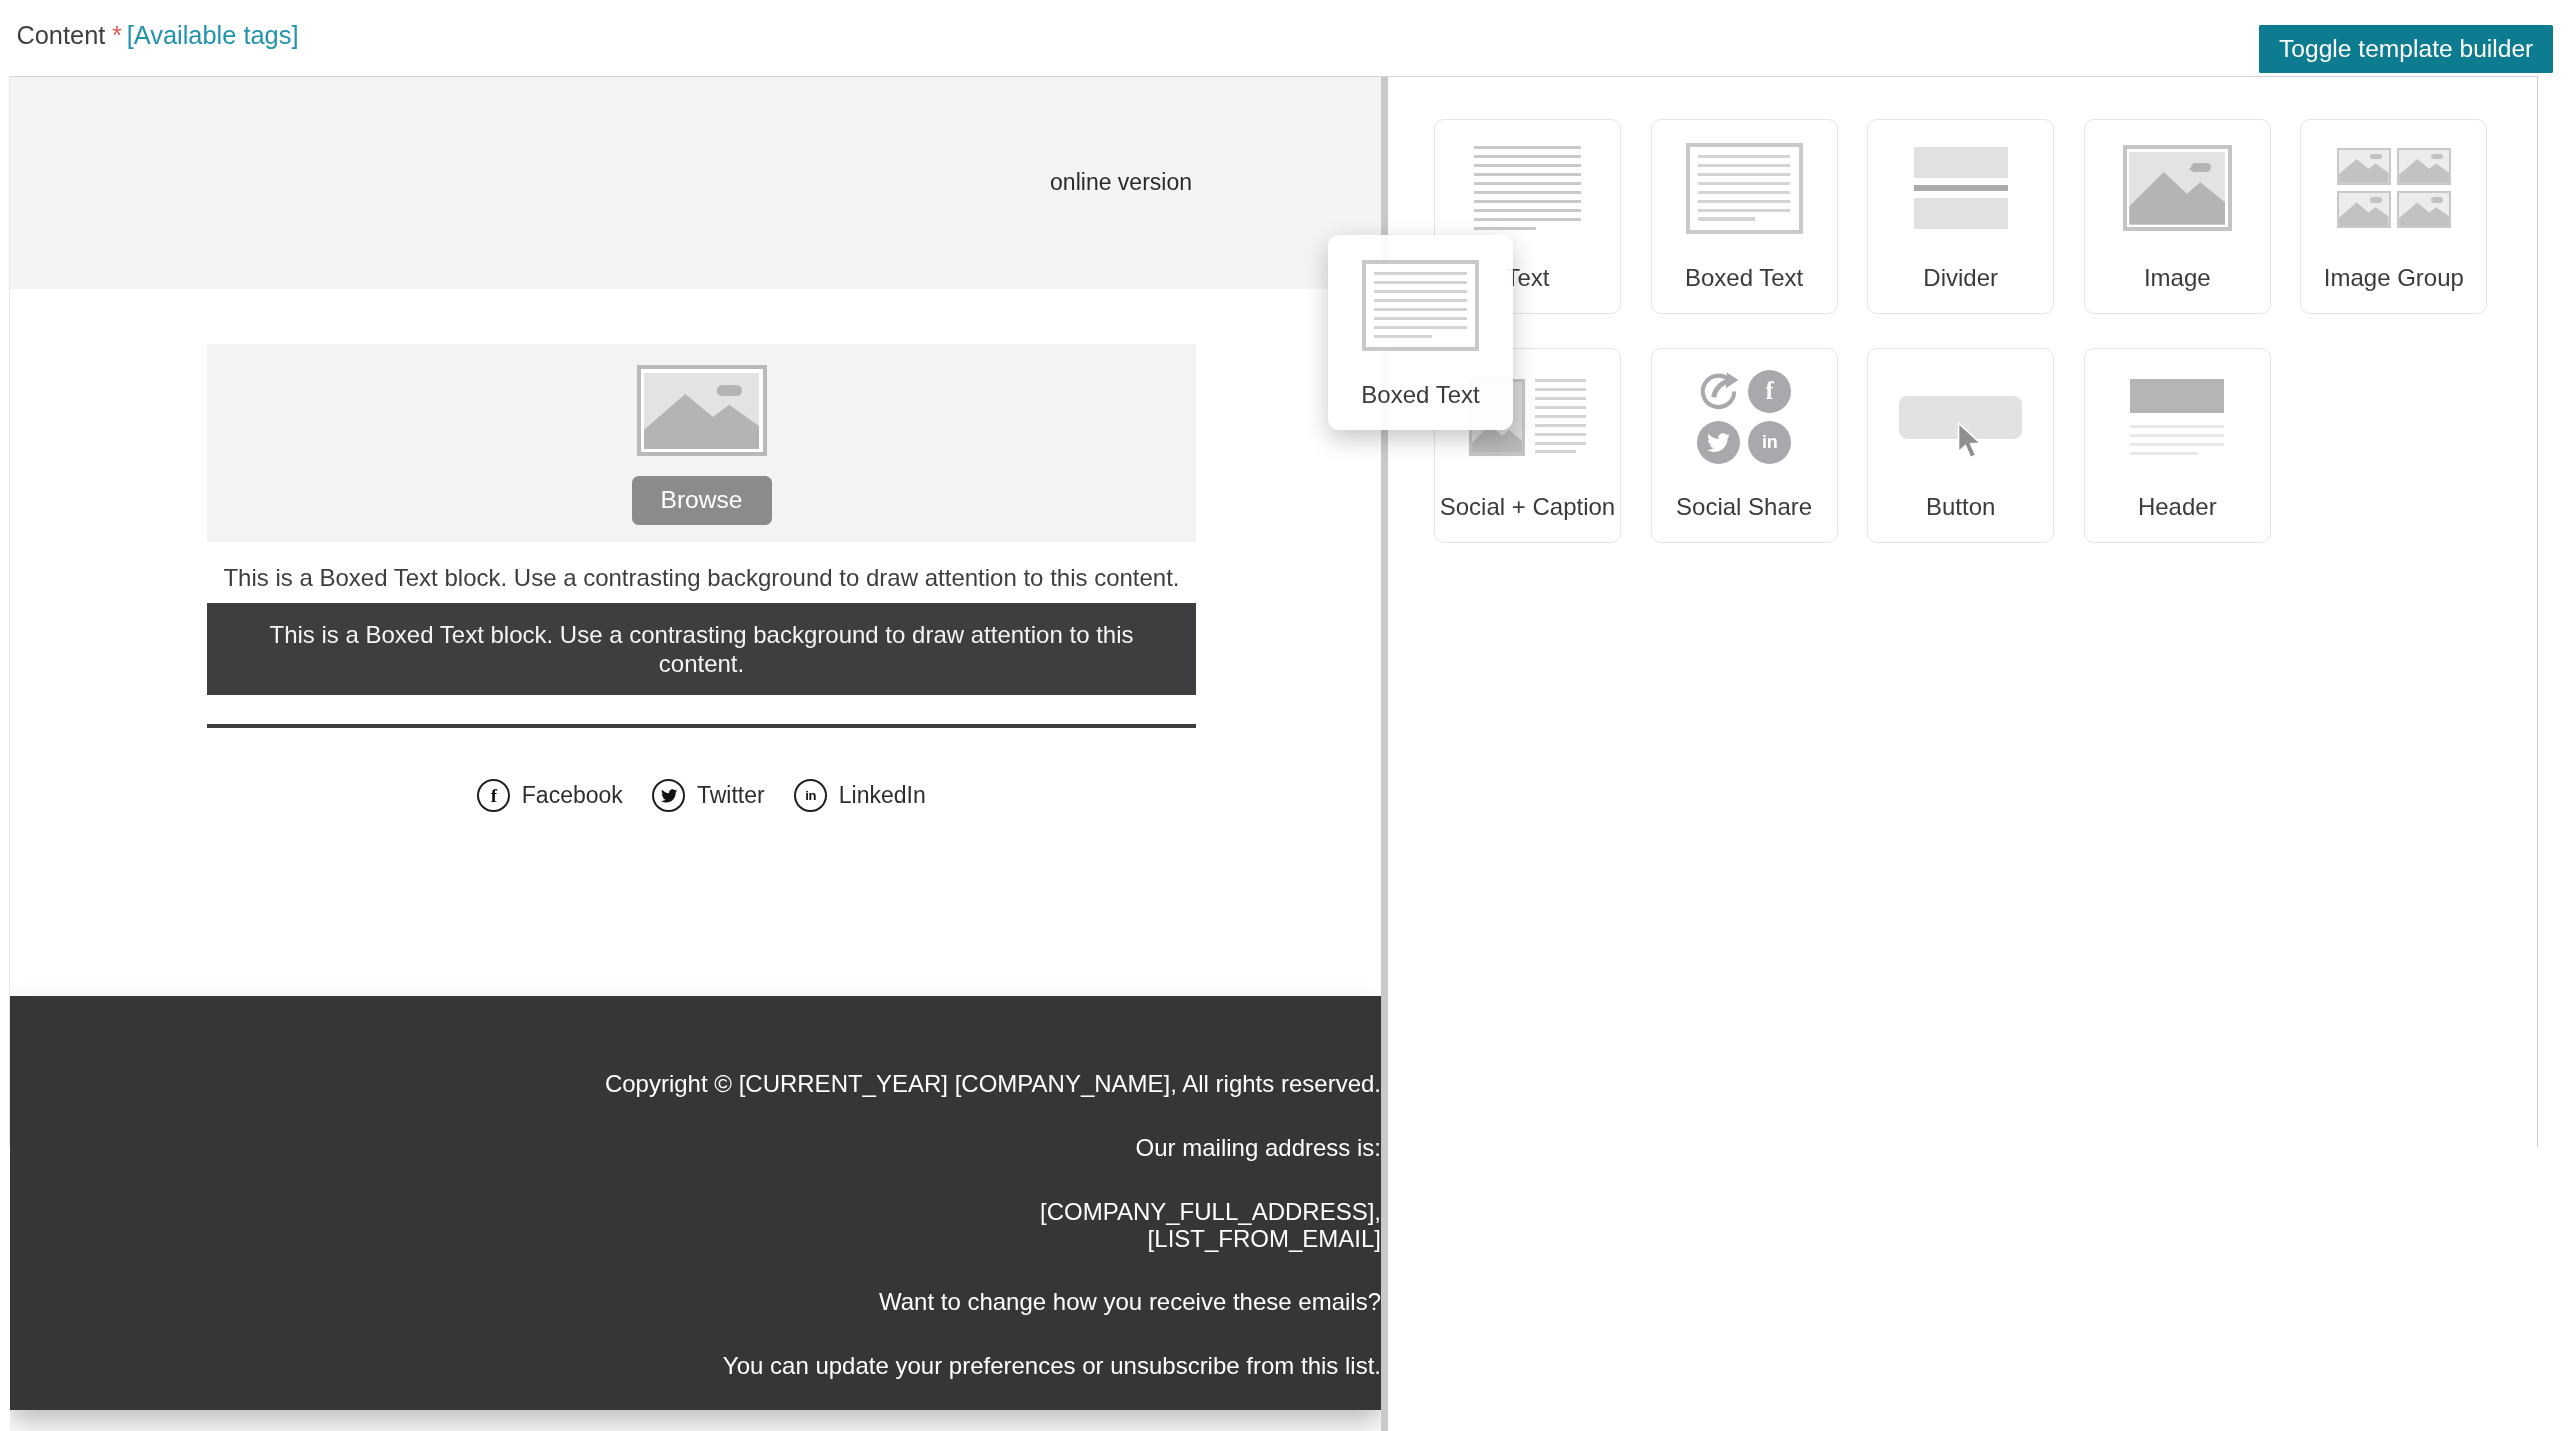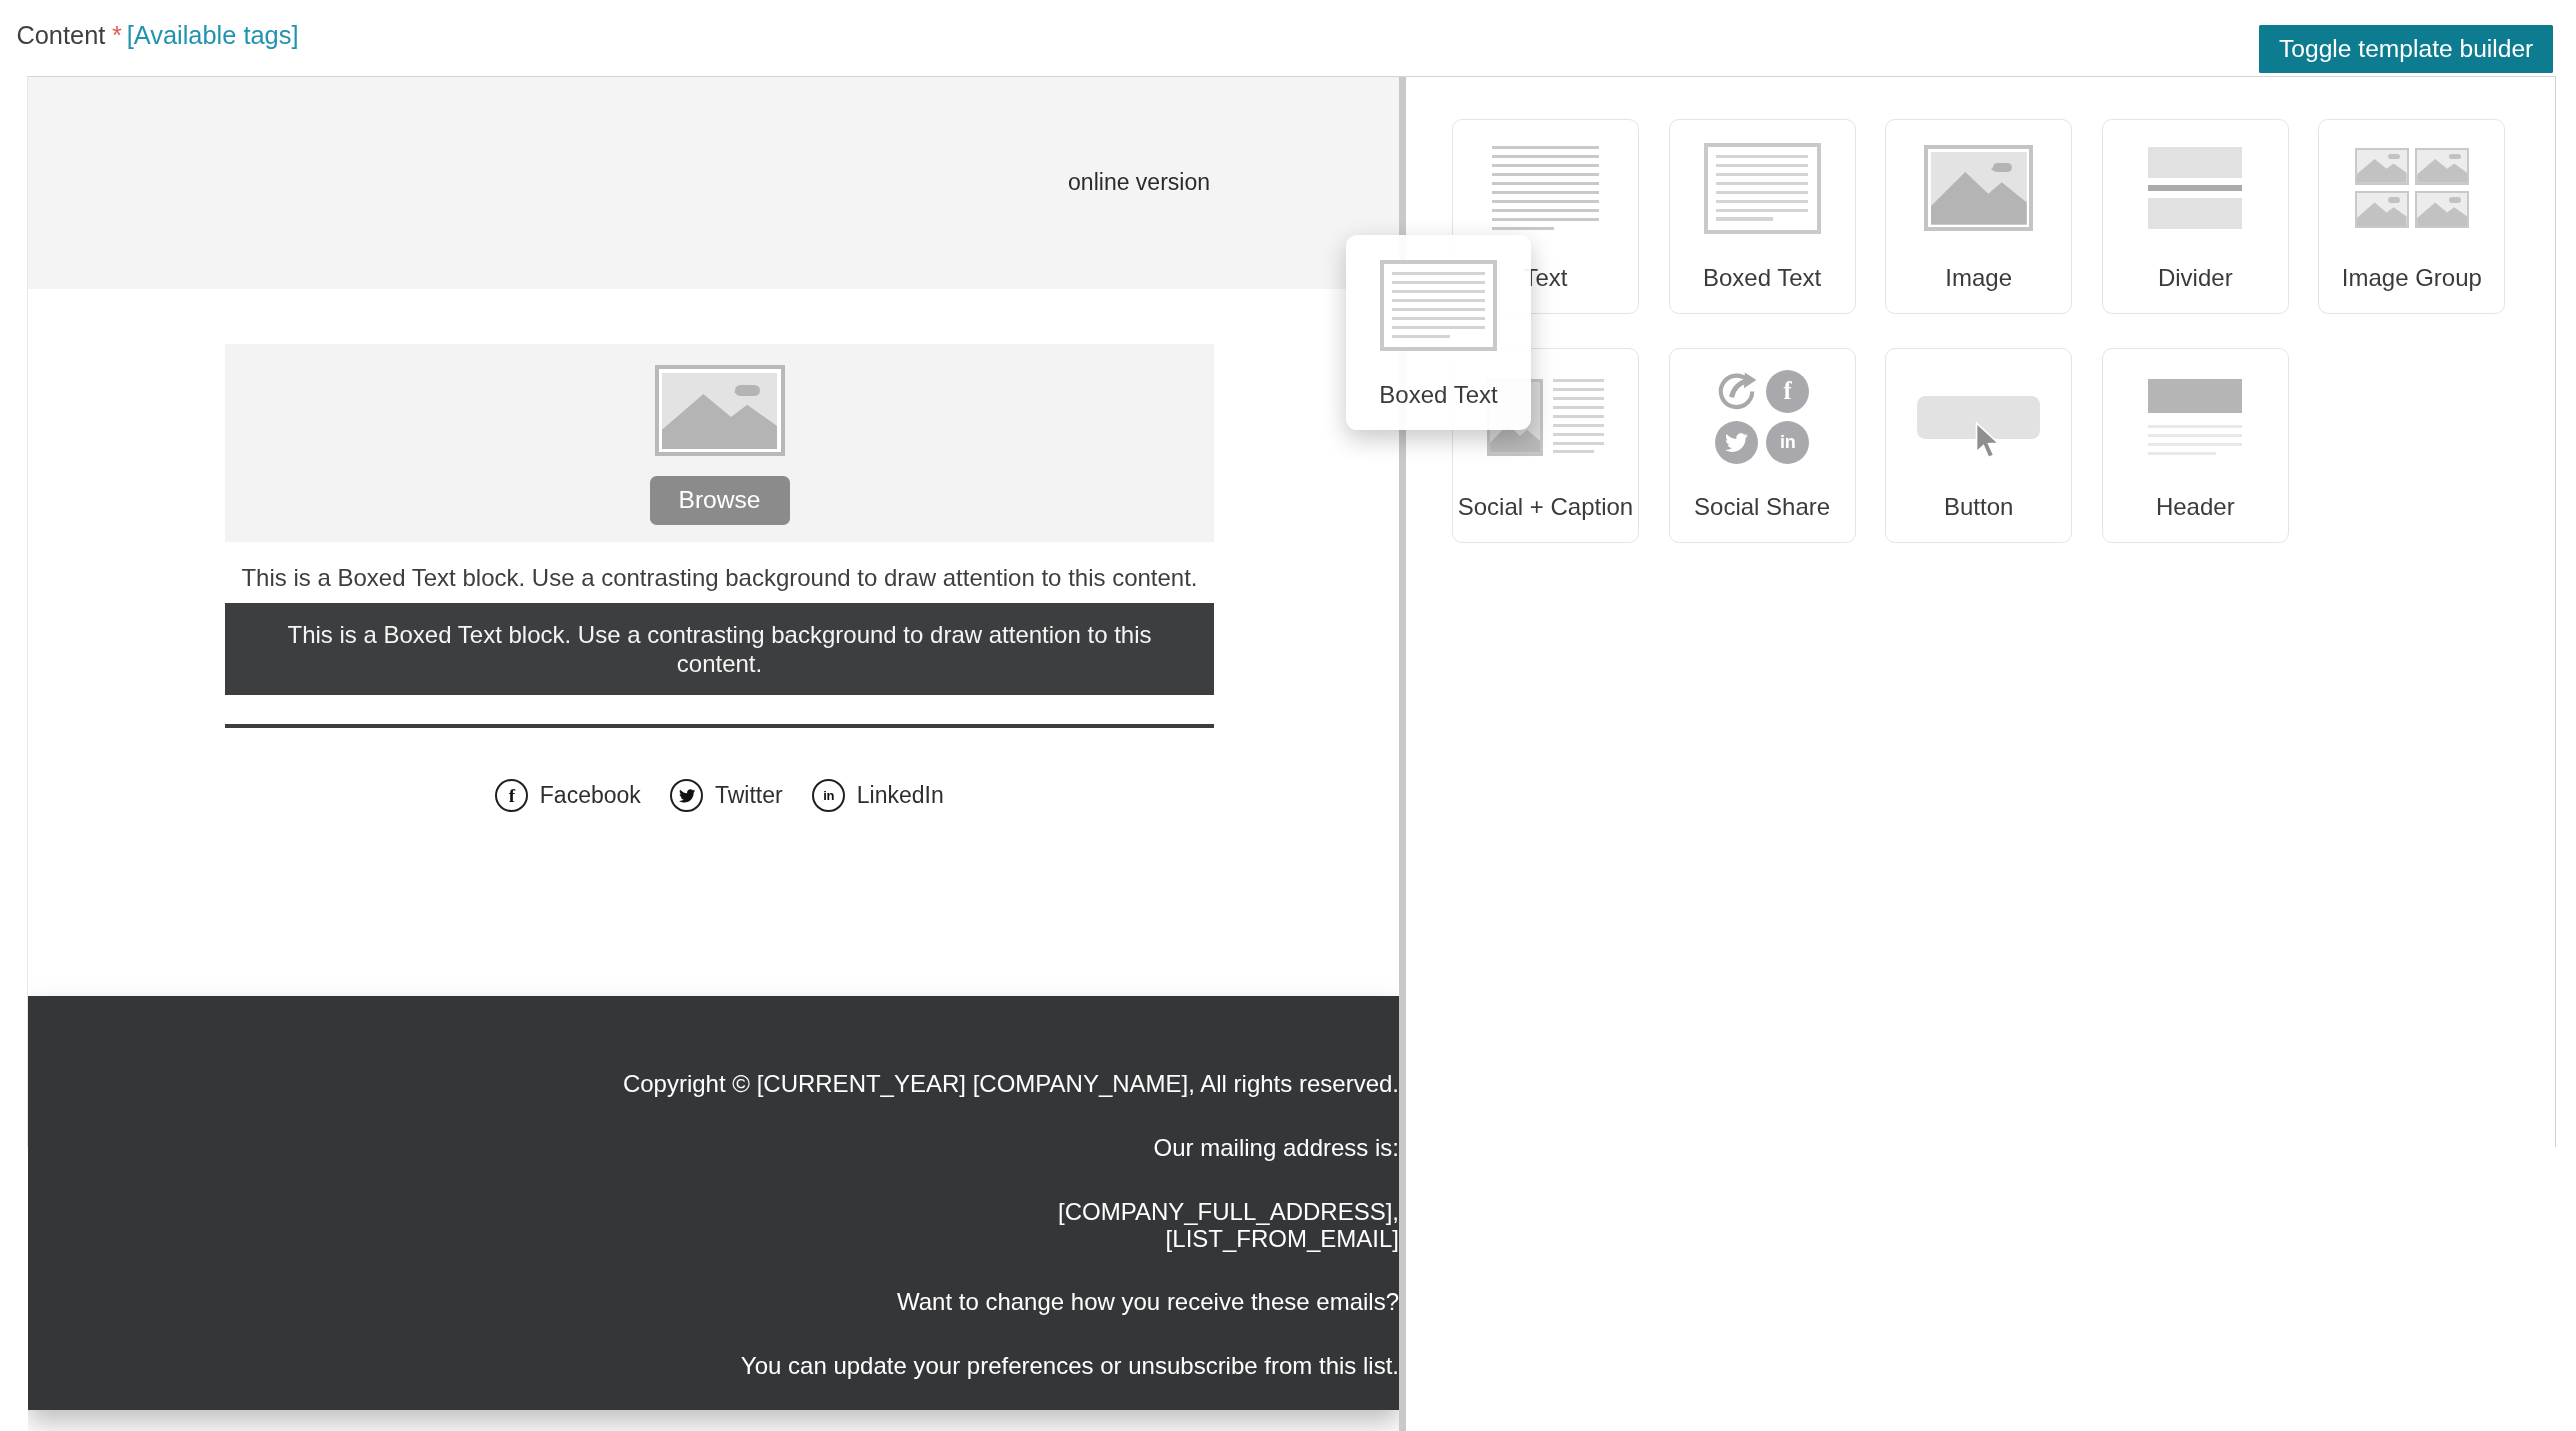--- a/index.html
+++ b/index.html
@@ -14,21 +14,21 @@
   
   .topbar{position:absolute;left:0;top:0;width:100%;height:76px;background:#fff}
   .field-label{position:absolute;left:16.4px;top:21.3px;font-size:25.4px;color:#3f3f3f;white-space:nowrap}
   .req{color:var(--required-red);margin:0 4.9px 0 6.6px}
   .tags-link{color:var(--link-teal);cursor:pointer}
   .toggle-btn{position:absolute;right:23px;top:24.6px;height:48px;line-height:48px;
     background:var(--accent-teal);color:#fff;font-size:24.6px;padding:0 19.7px;border:none;
     border-radius:1.6px;cursor:pointer;font-family:Liberation Sans, sans-serif}
 
   
-  .workspace{position:absolute;left:27px;top:76px;width:2529px;height:1071px;
+  .workspace{position:absolute;left:9px;top:76px;width:2529px;height:1071px;
     border-top:0.8px solid #d4d4d4;border-right:0.8px solid #cfcfcf;border-left:0.8px solid #e7e7e7;background:#fff}
 
   
   .preview-panel{position:absolute;left:0;top:0;width:1371px;height:1356px;background:#fff;overflow:hidden}
   .preview-header{height:212px;background:#f4f4f4;position:relative}
   .online-version{position:absolute;right:189px;top:92px;font-size:23px;color:#2b2b2b;cursor:pointer}
   .content-col{margin-left:197px;width:989px}
   .image-band{margin-top:55px;height:198px;background:#f3f3f3;text-align:center;overflow:hidden}
   .ph-outer{margin:21.3px auto 0;width:130px;height:91px;border:4.1px solid #b9b9b9;background:#fff;padding:3.3px}
   .ph-area{position:relative;width:100%;height:100%;background:#e3e3e3;overflow:hidden}
@@ -222,39 +222,39 @@
               <div class="i-boxed">
             <div class="lines-soft"></div>
                 <div class="shortline"></div>
           </div>
             </div>
           <div class="card-label">Boxed Text</div>
         </div>
 
         <div class="block-card">
           <div class="icon-wrap">
-              <div class="i-image frame">
-            <div class="ph-area">
-                  <div class="mountains"></div>
-                  <div class="blimp"></div>
-                </div>
-          </div>
-            </div>
-          <div class="card-label">Image</div>
-        </div>
-
-        <div class="block-card">
-          <div class="icon-wrap">
               <div class="i-divider">
             <div class="rect"></div>
                 <div class="bar"></div>
                 <div class="rect"></div>
           </div>
             </div>
           <div class="card-label">Divider</div>
+        </div>
+
+        <div class="block-card">
+          <div class="icon-wrap">
+              <div class="i-image frame">
+            <div class="ph-area">
+                  <div class="mountains"></div>
+                  <div class="blimp"></div>
+                </div>
+          </div>
+            </div>
+          <div class="card-label">Image</div>
         </div>
 
         <div class="block-card">
           <div class="icon-wrap">
               <div class="i-imggroup">
             <div class="mini-frame">
                   <div class="mountains"></div>
                   <div class="mini-blimp"></div>
                 </div>
             <div class="mini-frame">

